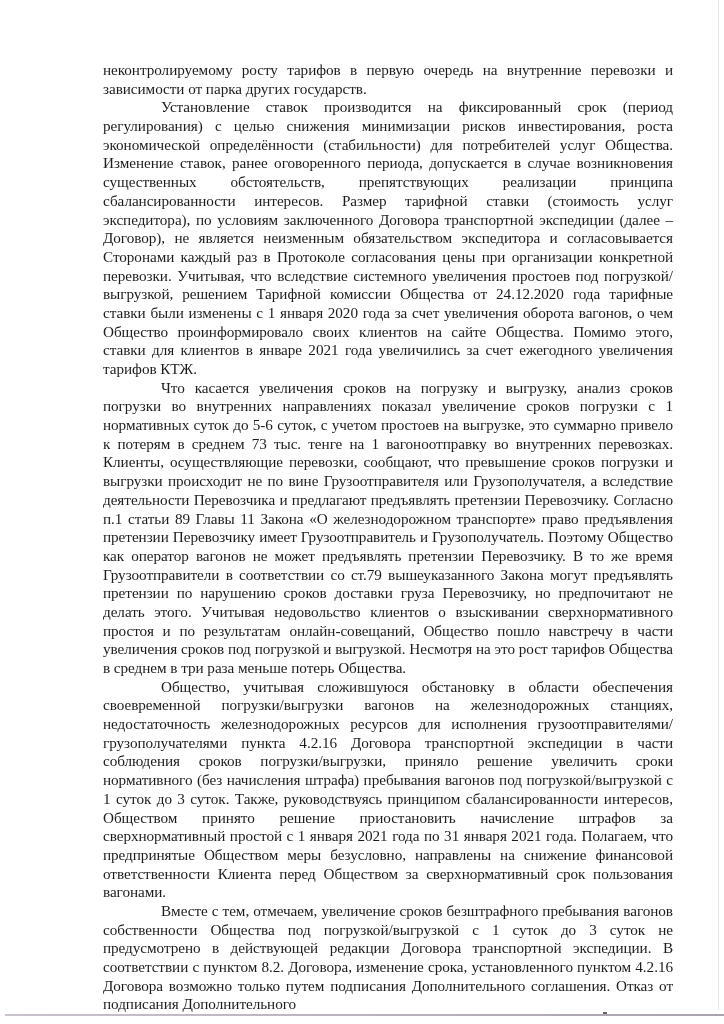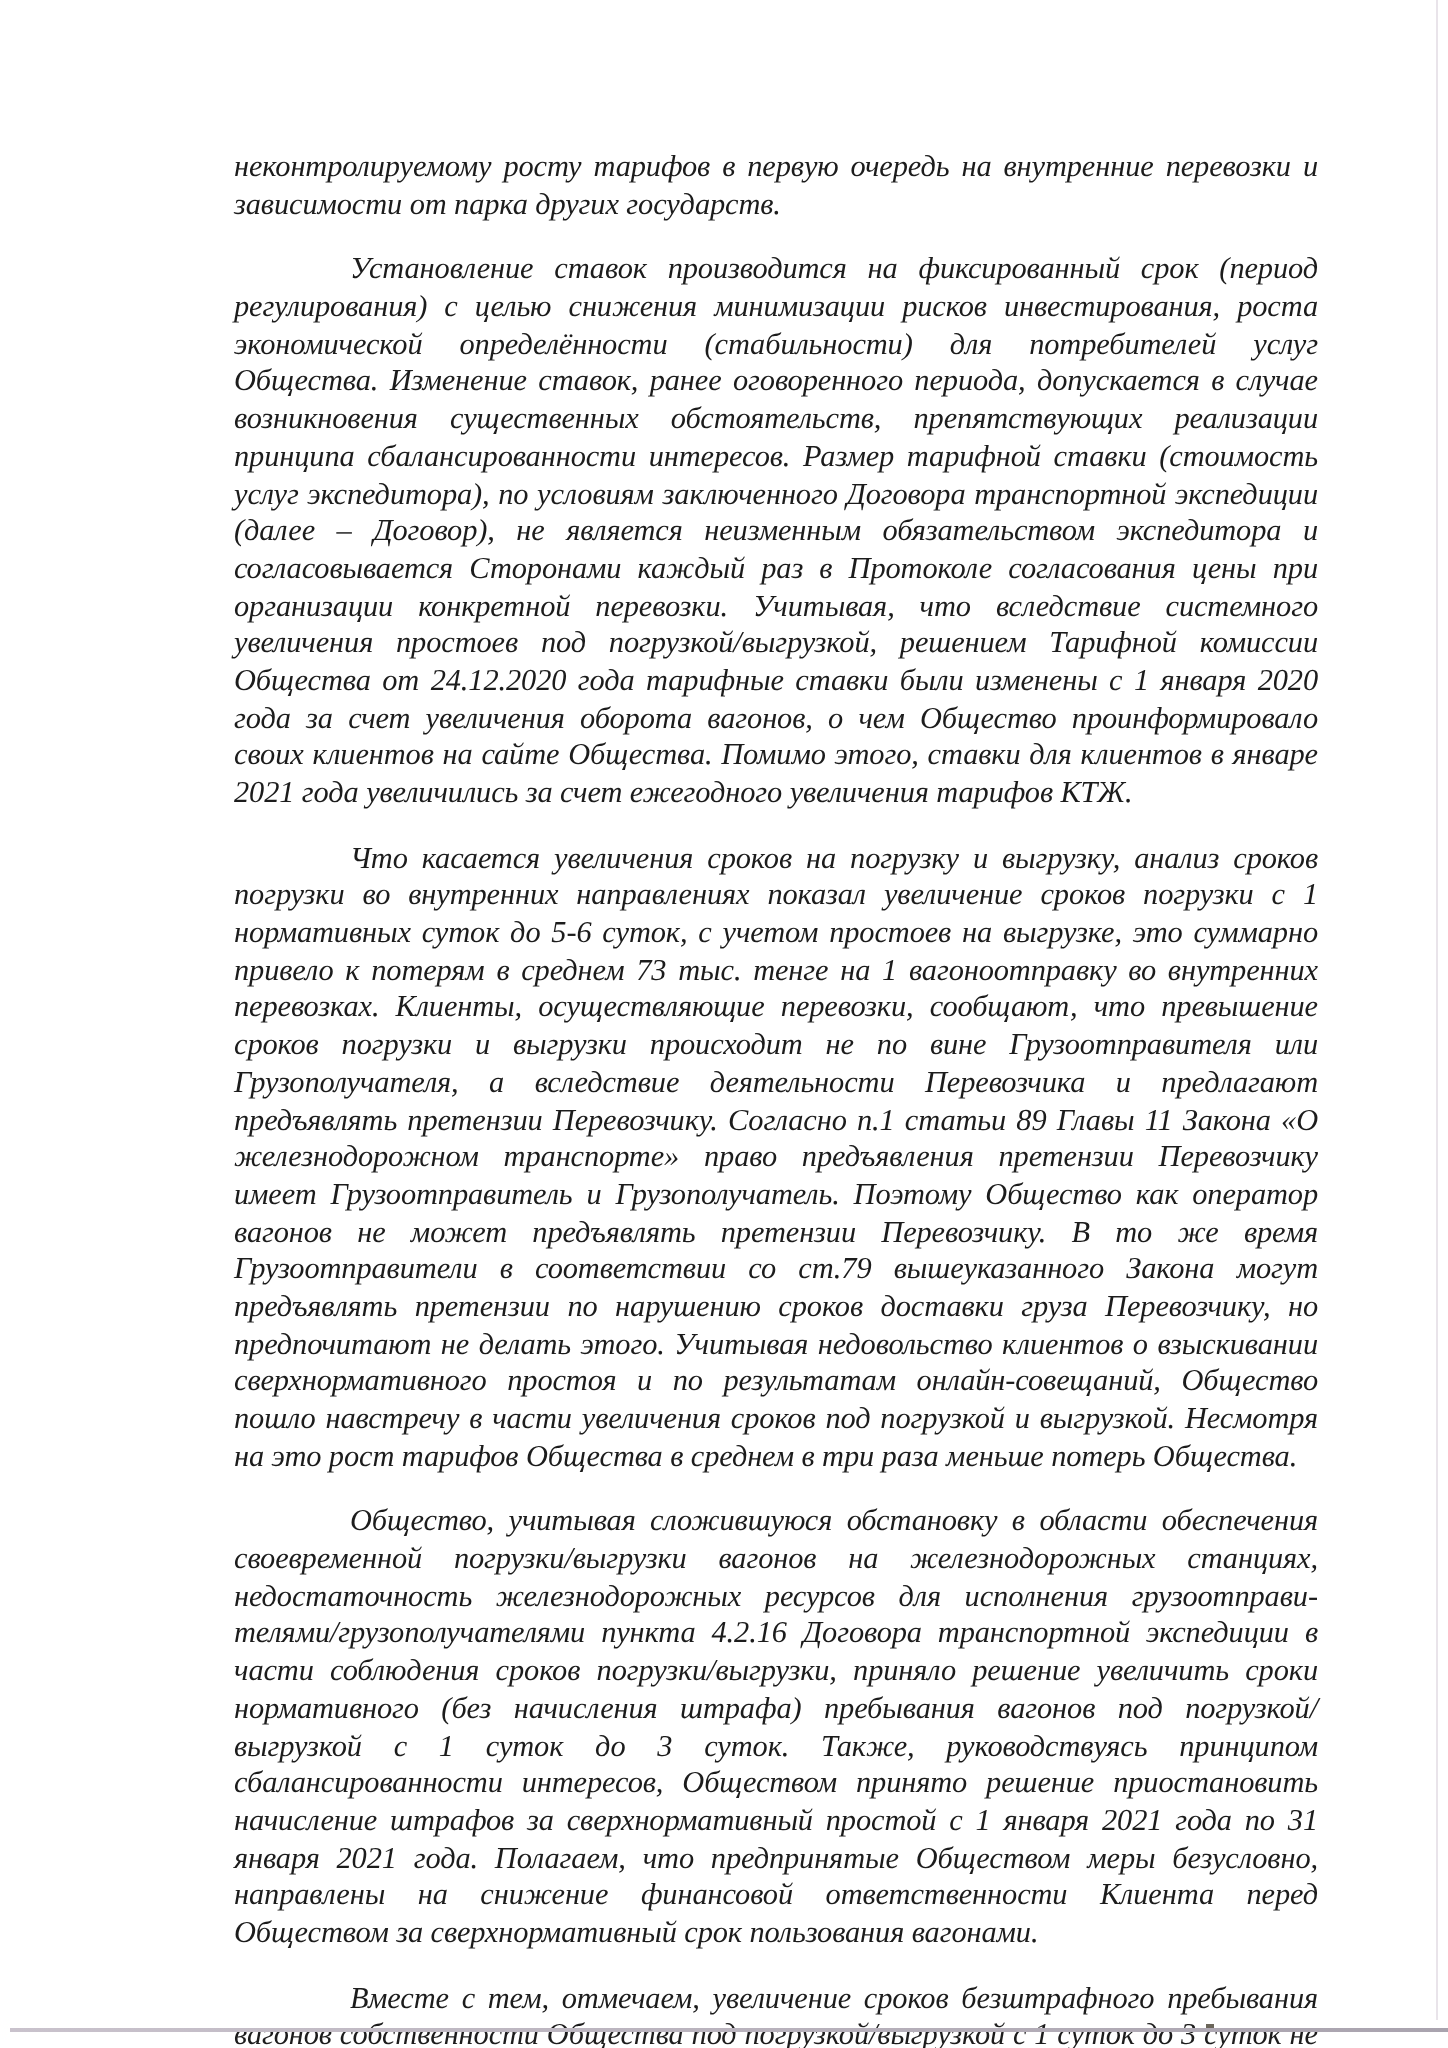--- a/index.html
+++ b/index.html
@@ -50,23 +50,22 @@
     top: 61px;
     width: 570px;
     font-family: "Liberation Serif", "DejaVu Serif", serif;
     font-size: 15.2px;
     line-height: 18.68px;
     color: #1c1c1c;
     text-align: justify;
     letter-spacing: -0.05px;
   }
   .text p {
-    margin: 14px;
+    margin: 0;
     padding: 0;
-    font-style: italic;
   }
   .text p.indent {
     text-indent: 58px;
   }
 </style>
 </head>
 <body>
 
 <div class="page">
   <div class="right-edge"></div>

